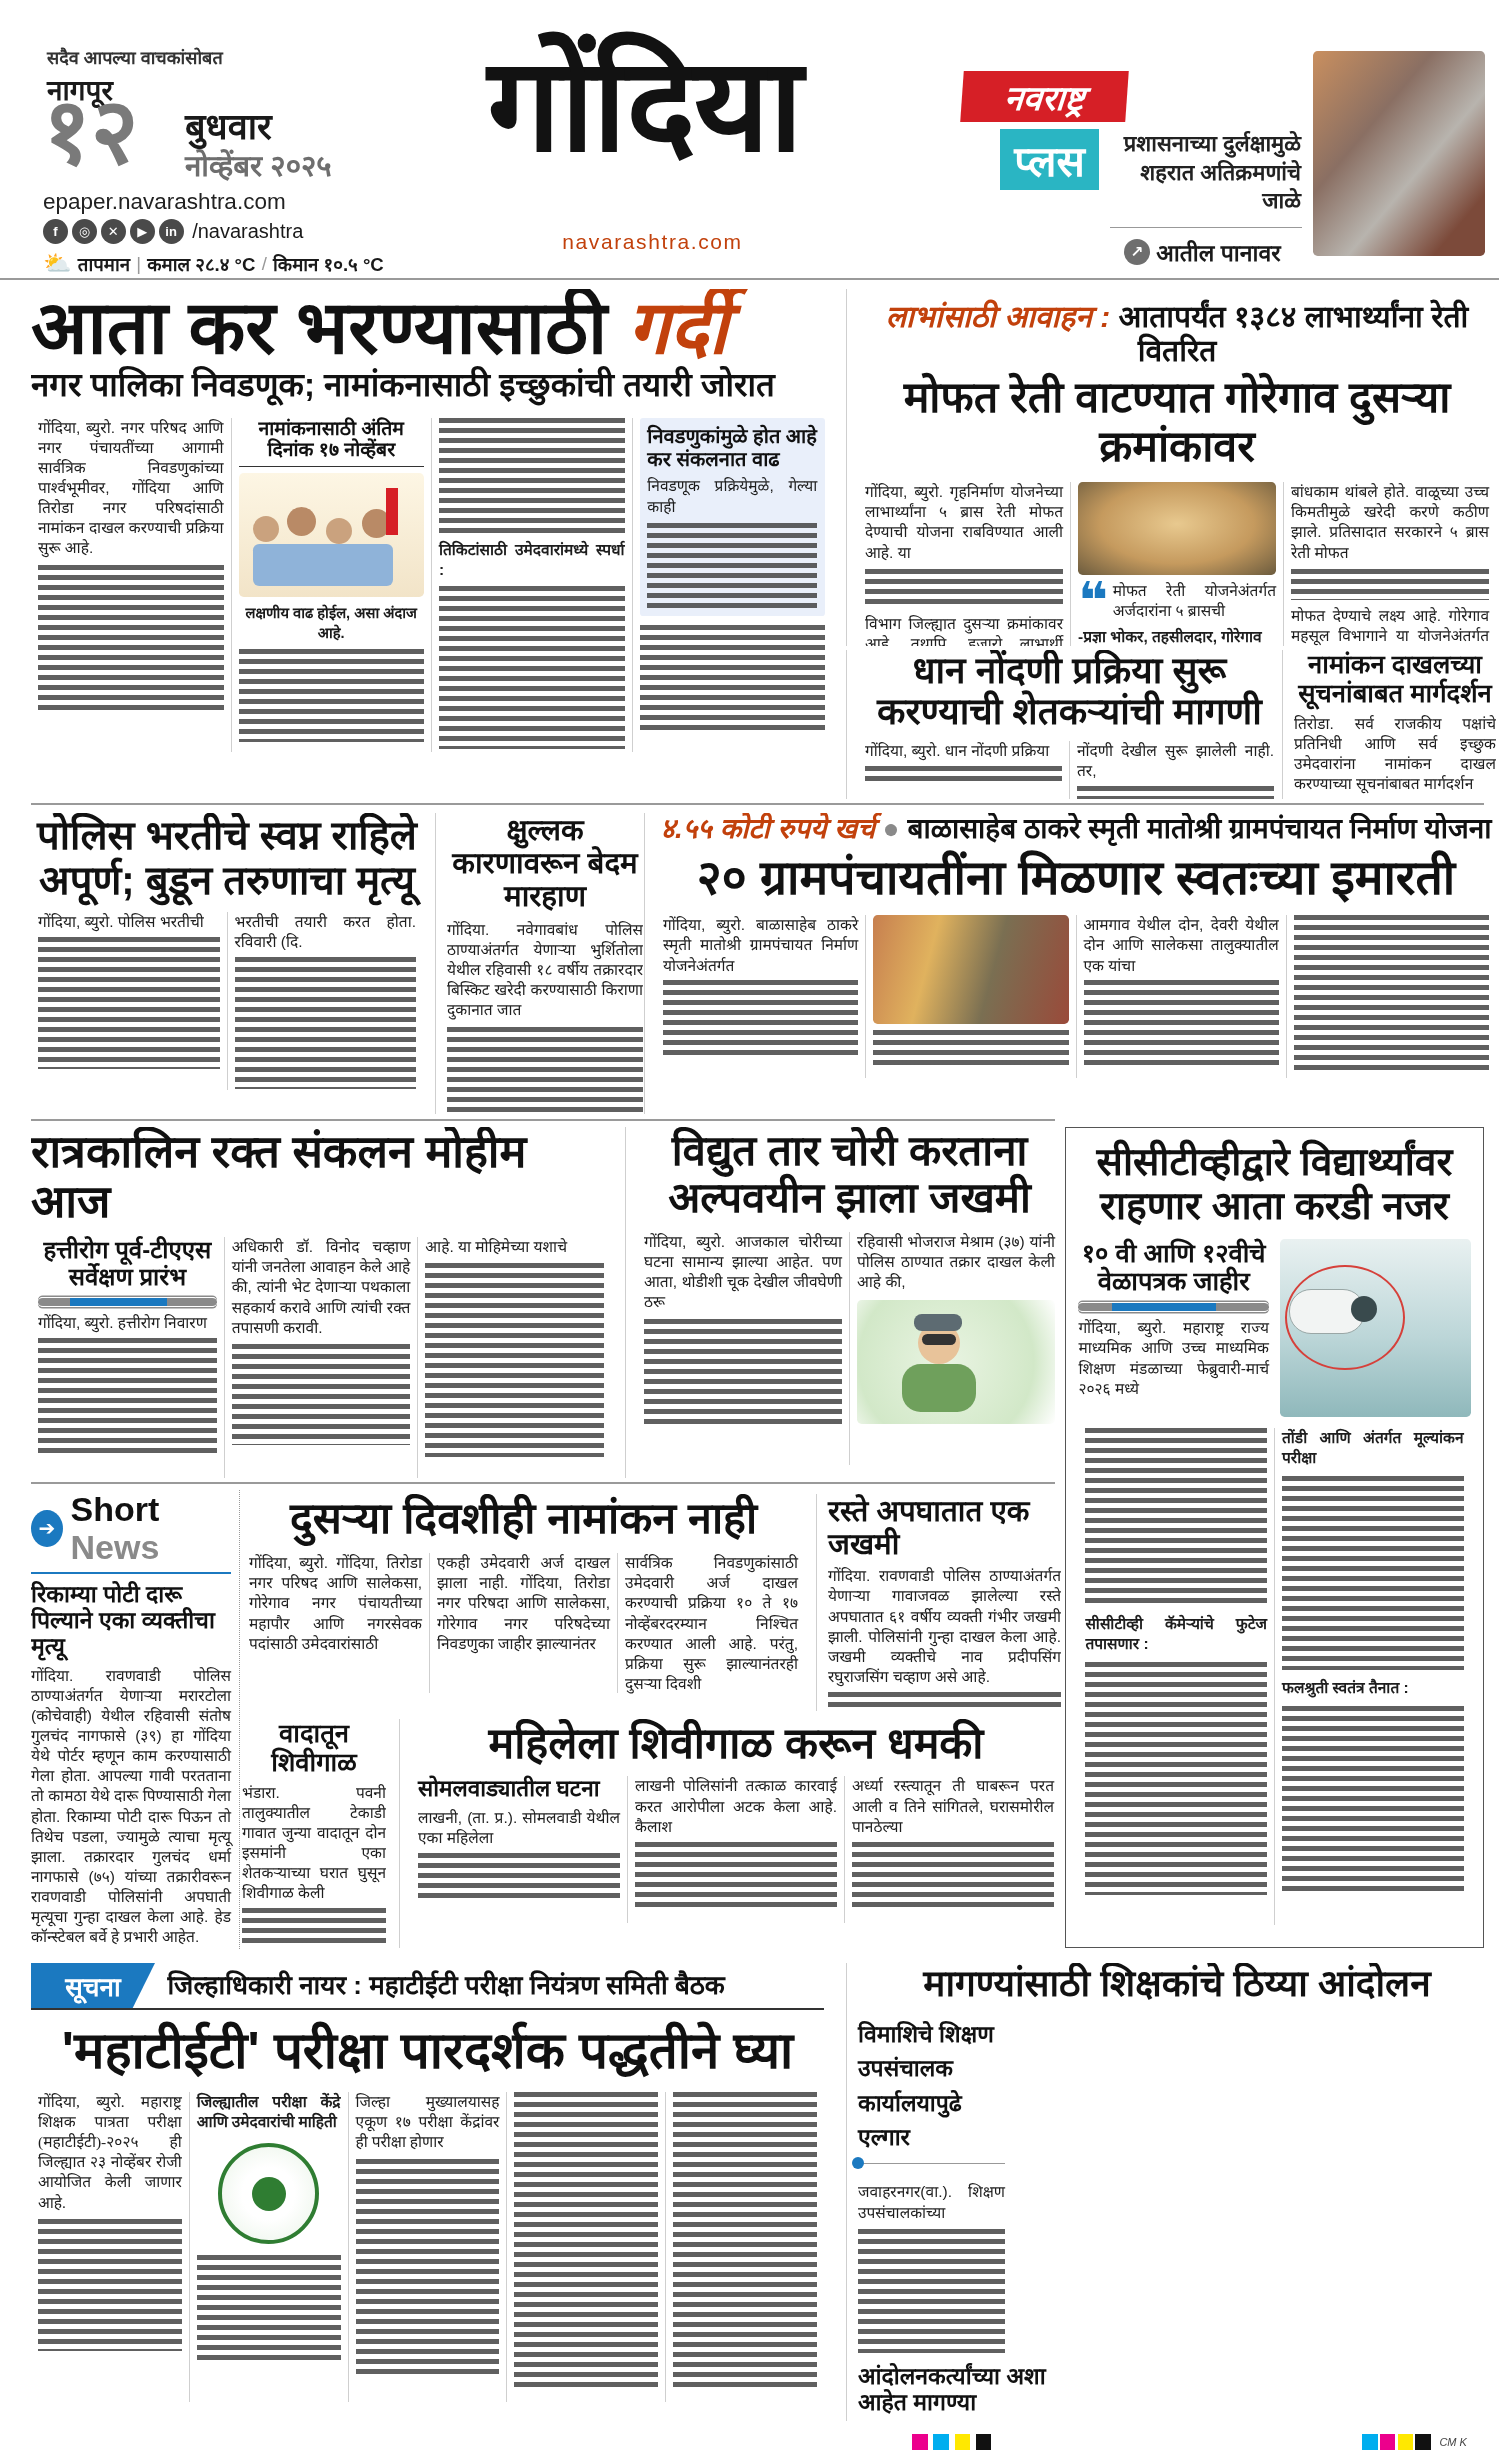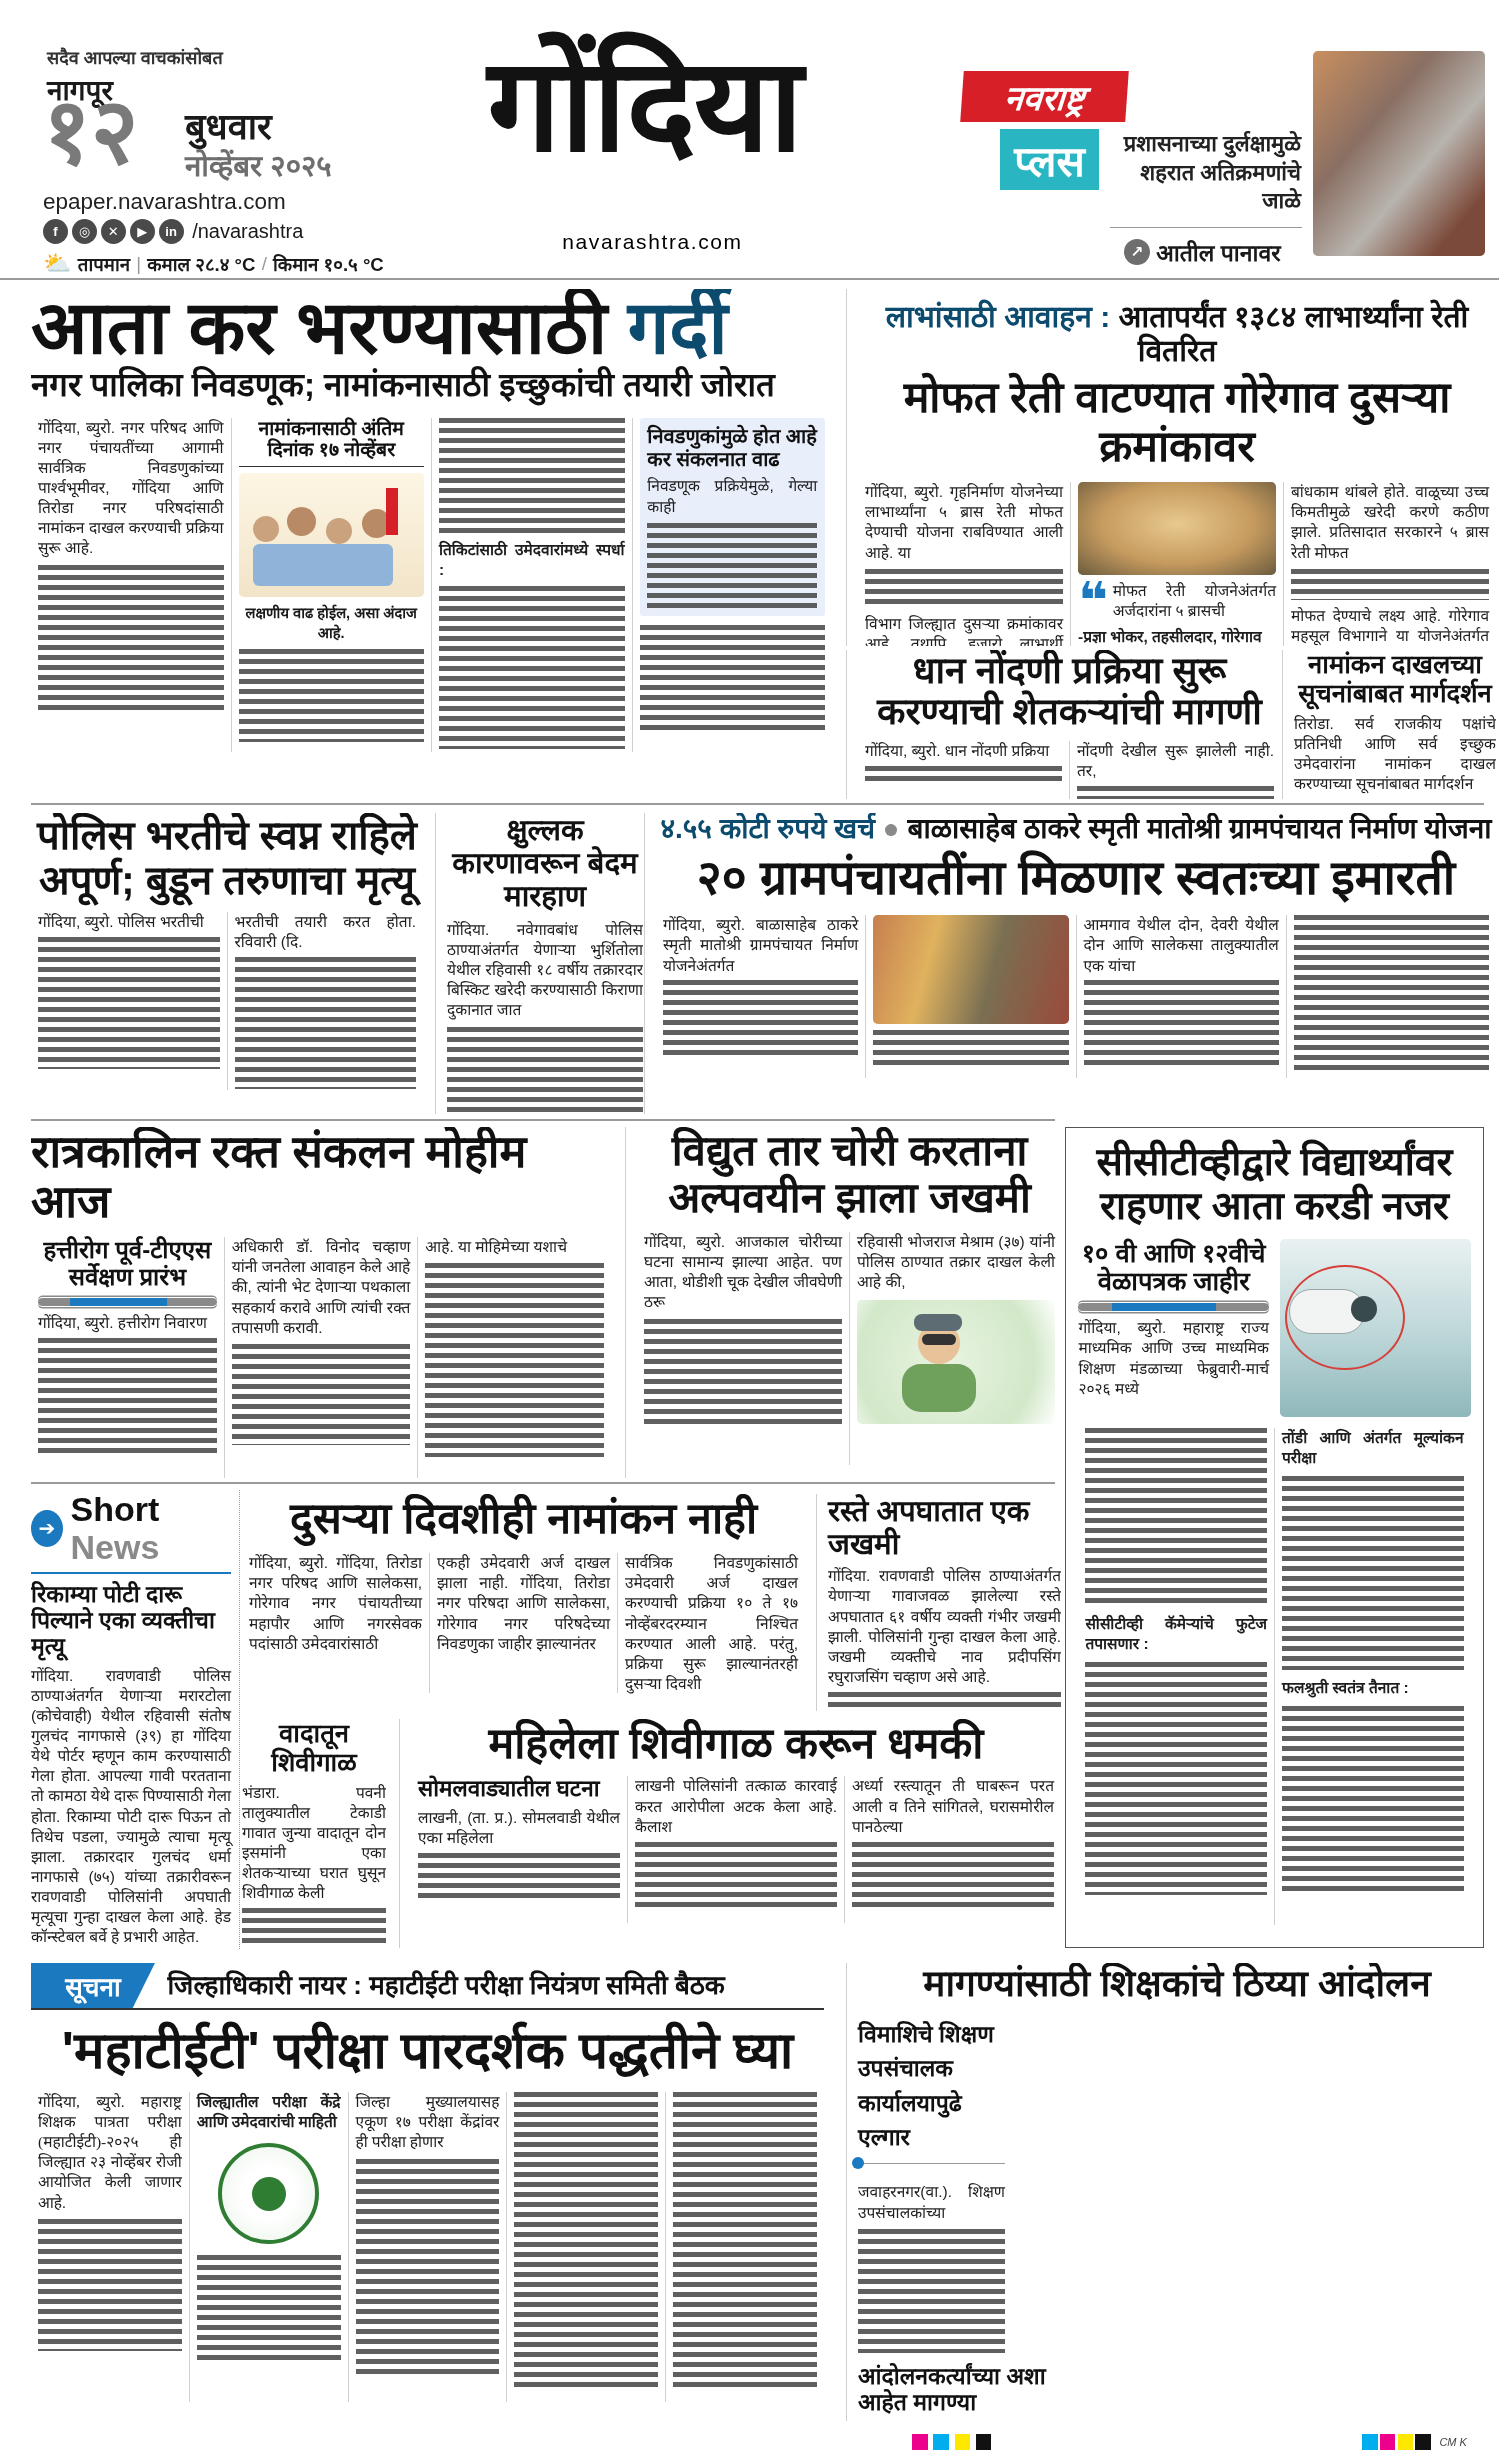--- a/index.html
+++ b/index.html
@@ -1,21 +1,21 @@
 <!DOCTYPE html>
 <html style="font-size:12.4px"><head>
 <meta charset="utf-8">
 <style>
   html,body{margin:0;padding:0;background:#e8e8e8;font-family:"Liberation Sans","DejaVu Sans",sans-serif;}
   #page{position:relative;width:1499px;height:2462px;background:#fff;margin:0 auto;overflow:hidden;color:#1a1a1a;}
   .abs{position:absolute;}
   .art{position:absolute;overflow:hidden;}
   .hl{font-weight:bold;color:#111;line-height:1.12;}
   .ctr{text-align:center;}
-  .red{color:#0c4a6e;}
+  .red{color:#c2410c;font-style:italic;}
   .body-sm{font-size:15.5px;line-height:1.3;text-align:justify;color:#1e1e1e;}
   .fl{background:repeating-linear-gradient(to bottom,#3d3d3d 0 5.4px,transparent 5.4px 10px);opacity:.82;}
   .cols{display:flex;gap:0;}
   .c{flex:1;min-width:0;padding:0 7px;}
   .c+.c{border-left:0.8px solid #cfcfcf;}
   .photo{border-radius:4.7px;}
   .rule-h{position:absolute;background:#9a9a9a;height:1.6px;}
   .bluebox{background:#e9effa;border-radius:3.1px;padding:7.8px;}
   .divider-pill{height:7.8px;margin:6.2px 0;background:linear-gradient(to right,#8a8a8a 0 18%, #1b79c0 18% 72%, #8a8a8a 72% 100%);border-radius:4.7px;border-top:1.6px solid #fff;border-bottom:1.6px solid #fff;box-shadow:0 1.6px 0 #8a8a8a, 0 -1.6px 0 #8a8a8a;}
   .socicon{display:inline-flex;width:25px;height:25px;border-radius:50%;background:#4a4a4a;color:#fff;align-items:center;justify-content:center;font-size:13px;font-weight:bold;margin-right:3.9px;}
@@ -48,21 +48,21 @@
       <span style="font-weight:bold;">तापमान</span>
       <span style="color:#999;">|</span>
       <span style="font-weight:bold;">कमाल २८.४ °C</span>
       <span style="color:#999;">/</span>
       <span style="font-weight:bold;">किमान १०.५ °C</span>
     </div>
 
     <div class="abs ctr" style="left:334px;top:31px;width:621px;font-size:130px;font-weight:800;letter-spacing:-1.6px;color:#121212;line-height:1.15;">गोंदिया</div>
     <div class="abs" style="left:962px;top:71px;width:165px;height:51px;background:#d61f26;color:#fff;font-size:34px;font-weight:800;font-style:italic;display:flex;align-items:center;justify-content:center;transform:skewX(-4deg);">नवराष्ट्र</div>
     <div class="abs" style="left:1000px;top:129px;width:99px;height:61px;background:#2ab5c3;color:#fff;font-size:42px;font-weight:800;display:flex;align-items:center;justify-content:center;">प्लस</div>
-    <div class="abs ctr" style="left:435px;top:230px;width:435px;font-size:21px;color:#000000;letter-spacing:1.6px;">navarashtra.com</div>
+    <div class="abs ctr" style="left:435px;top:230px;width:435px;font-size:21px;color:#c2410c;letter-spacing:1.6px;">navarashtra.com</div>
 
     <div class="abs" style="left:1098px;top:130px;width:203px;font-size:22px;font-weight:bold;text-align:right;line-height:1.3;color:#222;">प्रशासनाच्या दुर्लक्षामुळे शहरात अतिक्रमणांचे जाळे</div>
     <div class="abs" style="left:1110px;top:227px;width:192px;height:0.8px;background:#999;"></div>
     <div class="abs" style="left:1124px;top:236px;display:flex;align-items:center;gap:6.2px;">
       <span style="width:26px;height:26px;border-radius:50%;background:#6e6e6e;color:#fff;display:inline-flex;align-items:center;justify-content:center;font-size:15.5px;font-weight:bold;">↗</span>
       <span style="font-size:23px;font-weight:bold;">आतील पानावर</span>
     </div>
     <div class="abs photo" style="left:1313px;top:51px;width:172px;height:205px;background:linear-gradient(130deg,#c98f5f 0%,#8a6f63 35%,#b8b4ae 60%,#7c4a3a 85%);"></div>
     <div class="rule-h" style="left:0;top:278px;width:1499px;"></div>
   </div>

